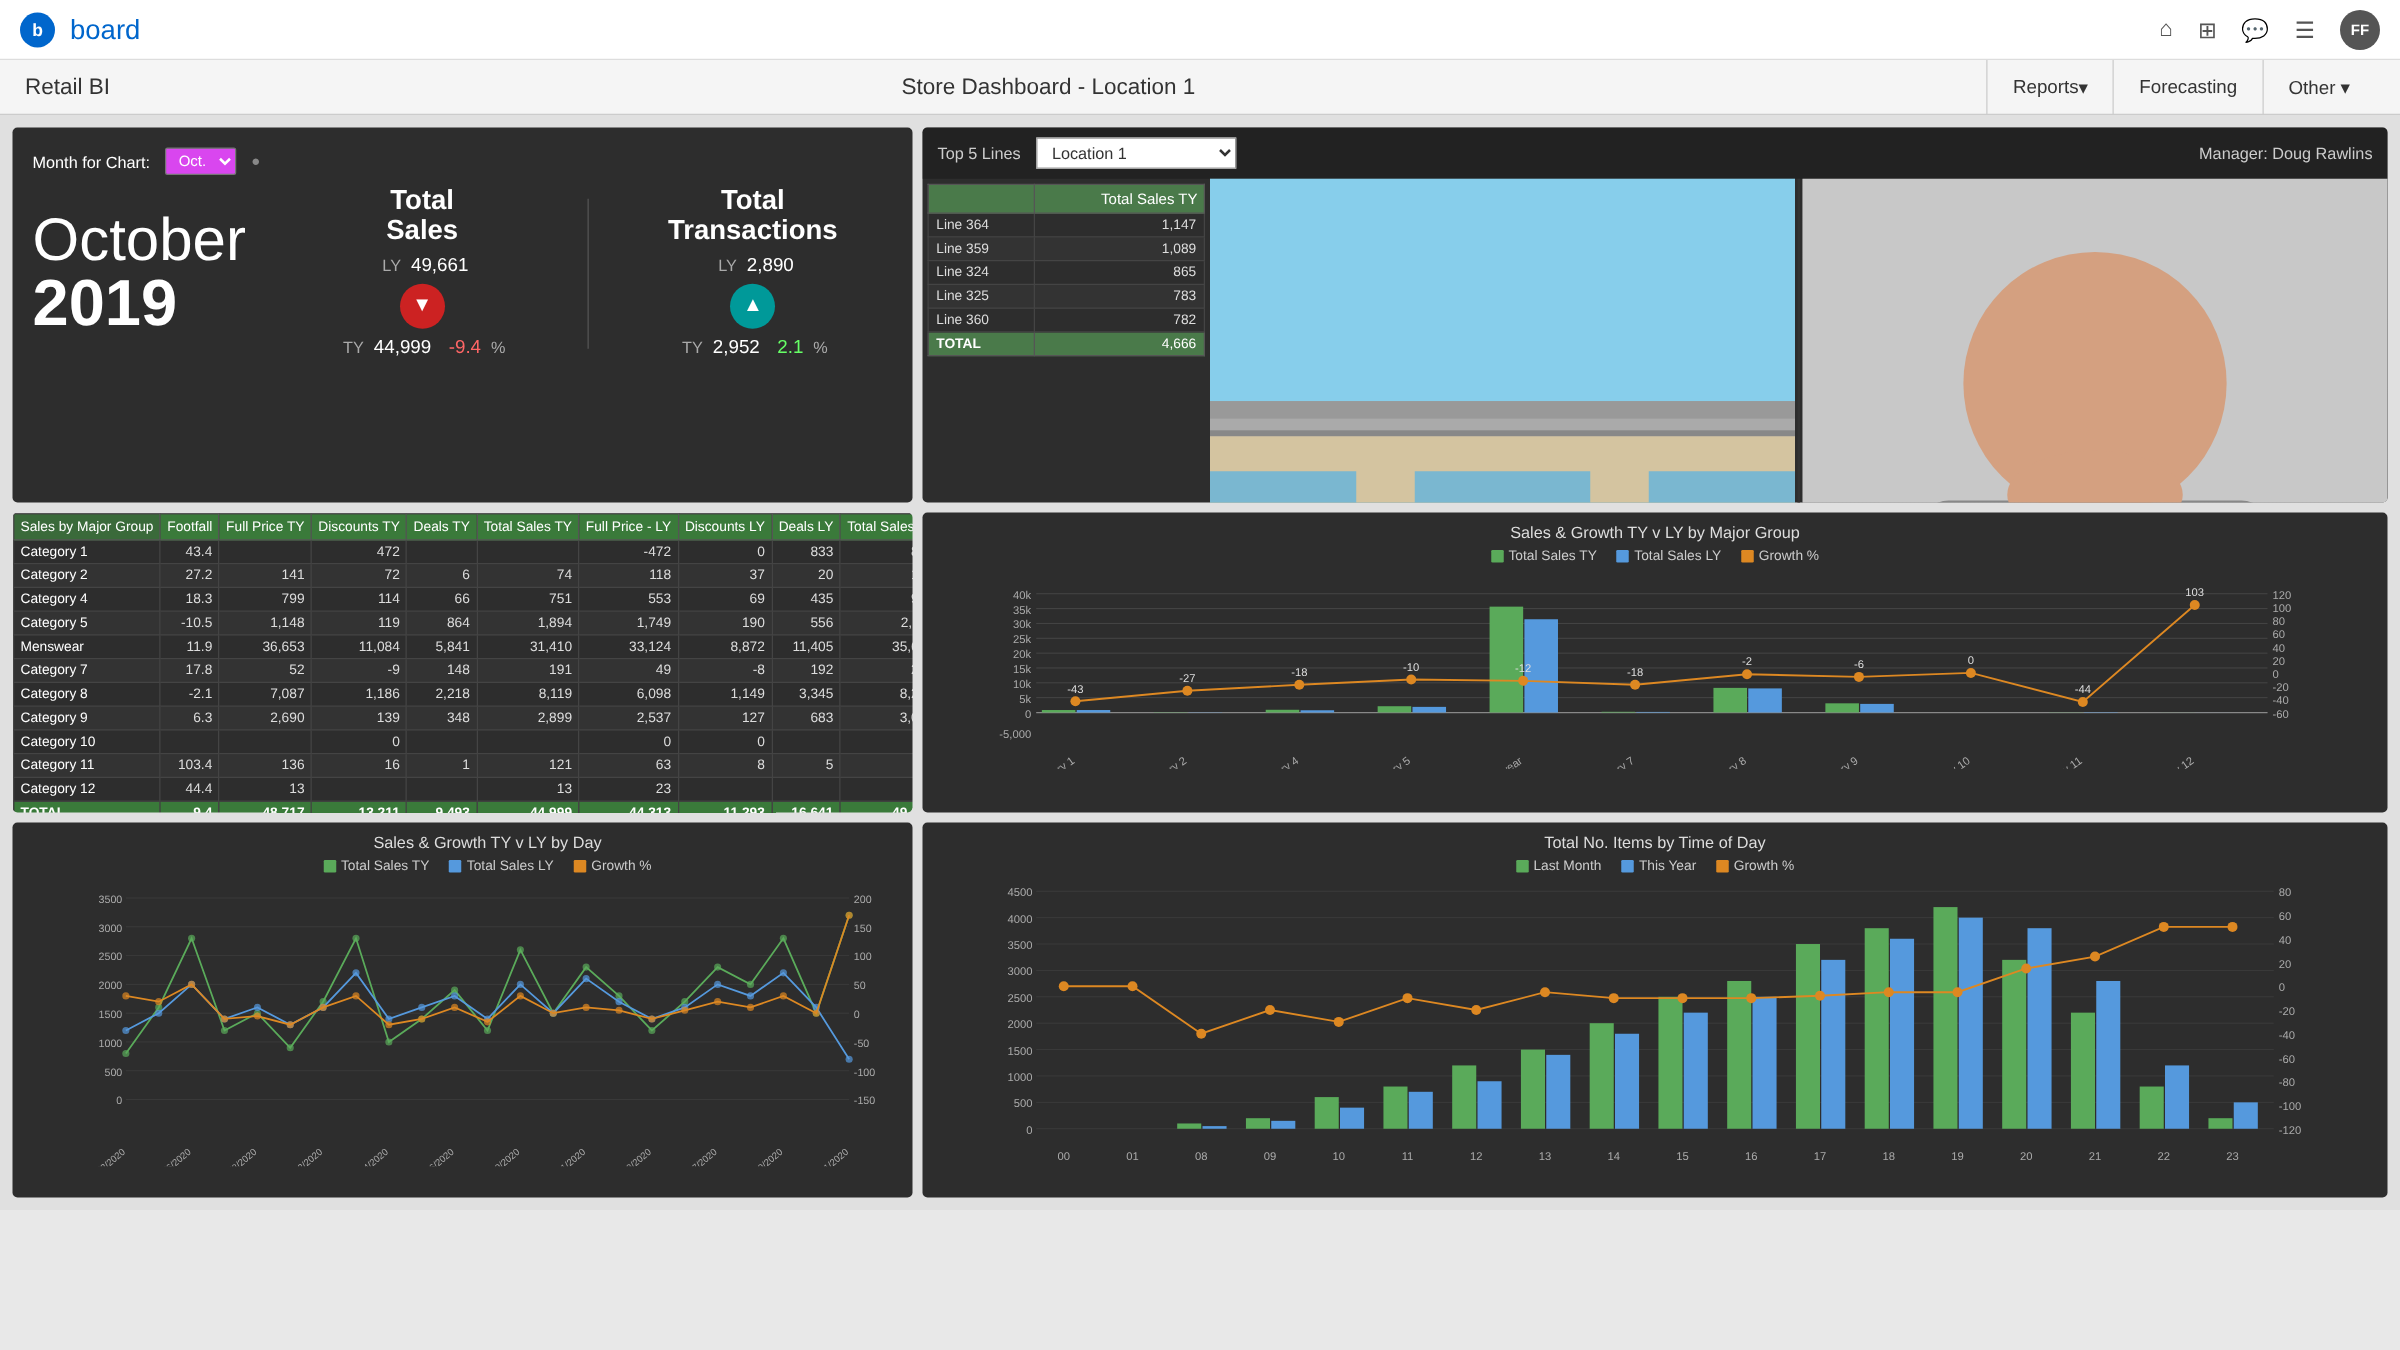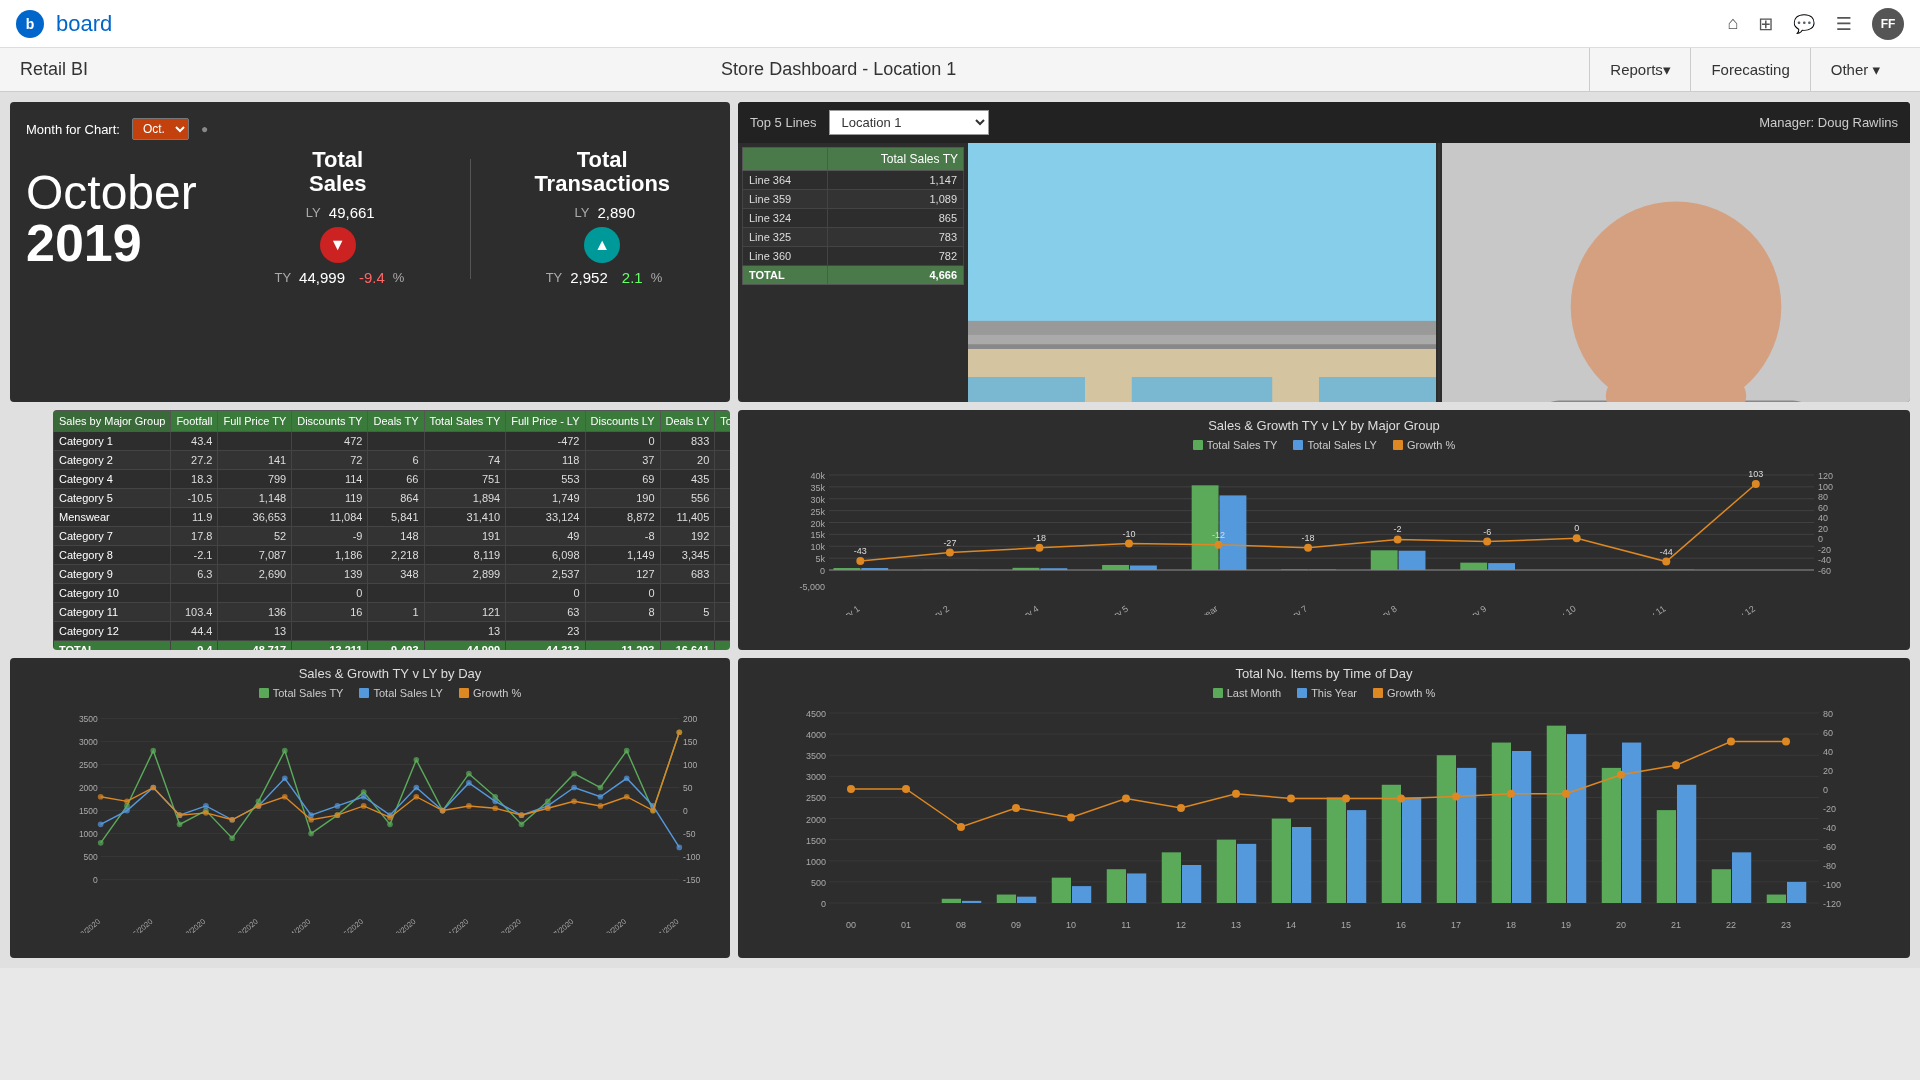--- a/index.html
+++ b/index.html
@@ -26,21 +26,21 @@
     .sec-nav-links { display: flex; gap: 0; }
     .sec-nav-link { padding: 0 20px; height: 44px; display: flex; align-items: center; font-size: 15px; color: #333; cursor: pointer; border-left: 1px solid #ccc; }
 
     
     .panel { background: #2d2d2d; border-radius: 4px; overflow: hidden; }
 
     
     .kpi-panel { background: #2d2d2d; padding: 16px; display: flex; flex-direction: column; }
     .kpi-header { display: flex; align-items: center; gap: 12px; margin-bottom: 8px; }
     .kpi-month-label { color: #ffffff; font-size: 13px; }
-    .kpi-month-select { background: #c2410c; color: #fff; border: 1px solid #777; padding: 2px 6px; font-size: 12px; border-radius: 2px; }
+    .kpi-month-select { background: #d946ef; color: #fff; border: 1px solid #777; padding: 2px 6px; font-size: 12px; border-radius: 2px; }
     .kpi-body { display: flex; gap: 0; }
     .kpi-date { color: #fff; font-size: 52px; font-weight: 700; line-height: 1; flex: 0 0 200px; display: flex; flex-direction: column; justify-content: center; }
     .kpi-metrics { display: flex; gap: 20px; flex: 1; align-items: center; }
     .kpi-metric { text-align: center; flex: 1; }
     .kpi-metric-title { color: #fff; font-size: 22px; font-weight: 700; line-height: 1.1; margin-bottom: 8px; }
     .kpi-metric-row { display: flex; align-items: center; gap: 8px; justify-content: center; margin: 4px 0; }
     .kpi-label { color: #aaa; font-size: 13px; width: 20px; text-align: right; }
     .kpi-value { color: #fff; font-size: 15px; font-weight: 500; }
     .kpi-badge { width: 36px; height: 36px; border-radius: 50%; display: flex; align-items: center; justify-content: center; font-size: 18px; }
     .kpi-badge-red { background: #cc2222; }
@@ -194,21 +194,21 @@
               <tr>
                 <td style="text-align:left; color:#ddd; border:1px solid #444; padding:3px 6px;">Line 325</td>
                 <td style="text-align:right; color:#ddd; border:1px solid #444; padding:3px 6px;">783</td>
               </tr>
               <tr>
                 <td style="text-align:left; color:#ddd; border:1px solid #444; padding:3px 6px;">Line 360</td>
                 <td style="text-align:right; color:#ddd; border:1px solid #444; padding:3px 6px;">782</td>
               </tr>
               <tr>
                 <td style="text-align:left; background:#4a7a4a; color:#fff; font-weight:bold; border:1px solid #555; padding:3px 6px;">TOTAL</td>
-                <td style="text-align:right; background:#4a7a4a; color:#fff; font-weight:bold; border:1px solid #555; padding:3px 6px;">4,666</td>
+                <td style="text-align:right; background:#4a7a4a; color:#fff; font-weight:normal; border:1px solid #555; padding:3px 6px;">4,666</td>
               </tr>
             </tbody>
         </table>
       </div>
 
       <div style="flex:1; display:flex; gap:2px;">
         <div style="flex:1; background: linear-gradient(180deg, #87CEEB 0%, #87CEEB 50%, #c8b89a 50%, #c8b89a 75%, #aaa 75%);">
 
           <svg width="100%" height="100%" viewBox="0 0 300 200" preserveAspectRatio="xMidYMid slice">
             <rect width="300" height="200" fill="#87CEEB"></rect>
@@ -232,21 +232,21 @@
             <rect x="40" y="110" width="120" height="90" rx="10" fill="#888"></rect>
             <ellipse cx="100" cy="108" rx="30" ry="15" fill="#d4a080"></ellipse>
 
             <rect x="60" y="115" width="80" height="85" rx="5" fill="#999"></rect>
           </svg>
         </div>
       </div>
     </div>
   </div>
 
-  <div class="panel" style="overflow:auto; grid-row:2; grid-column:1;margin-left:43px;">
+  <div class="panel" style="overflow:auto; grid-row:2; grid-column:1;">
     <table class="data-table" id="main-table">
       <thead>
         <tr id="table-header-row">
             <th style="text-align: left;">Sales by Major Group</th>
             <th>Footfall</th>
             <th>Full Price TY</th>
             <th>Discounts TY</th>
             <th>Deals TY</th>
             <th>Total Sales TY</th>
             <th>Full Price - LY</th>

